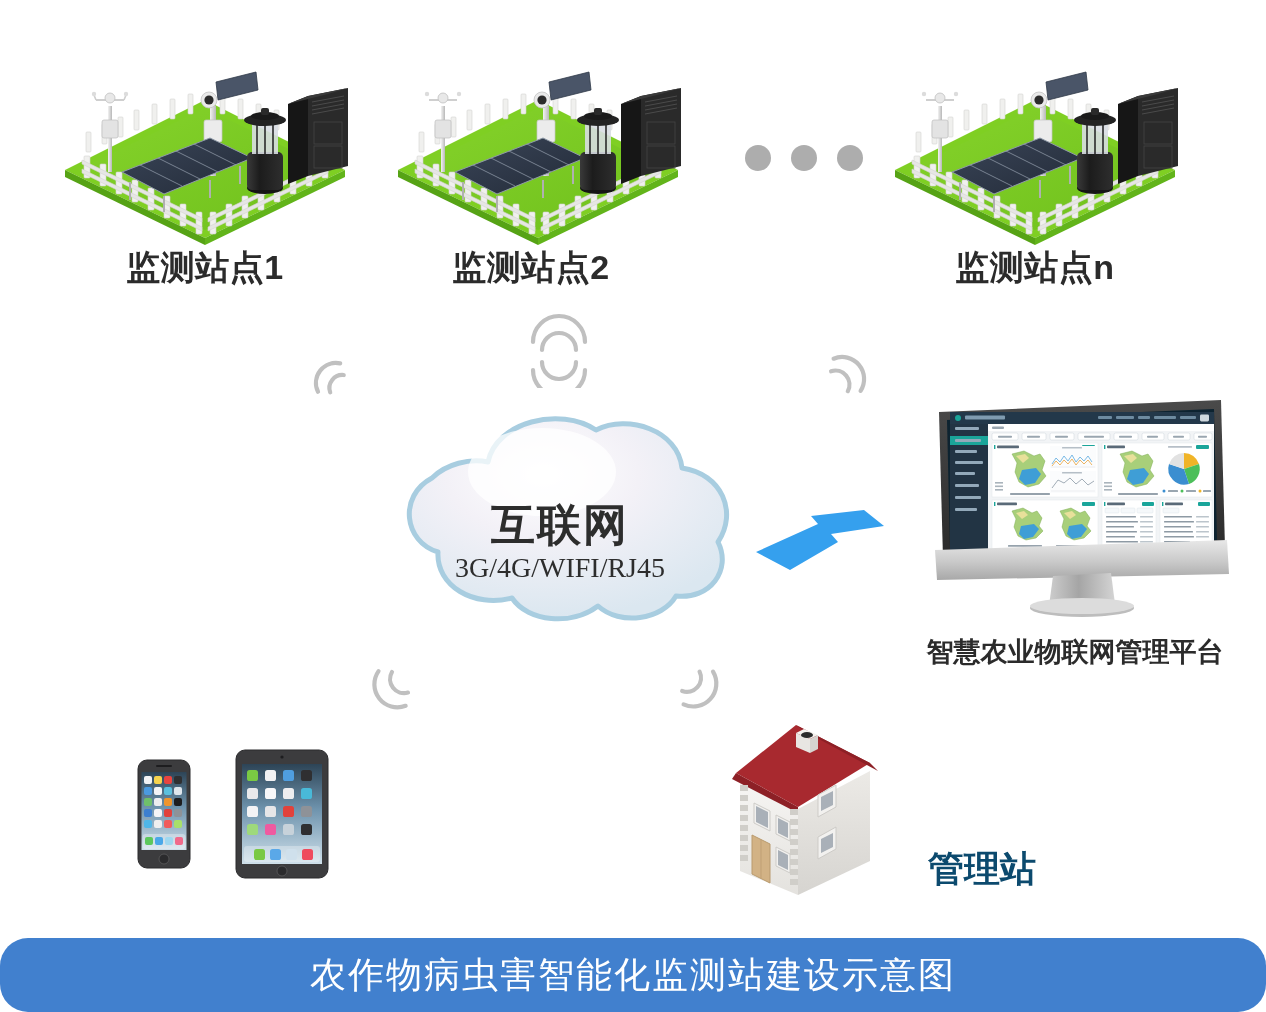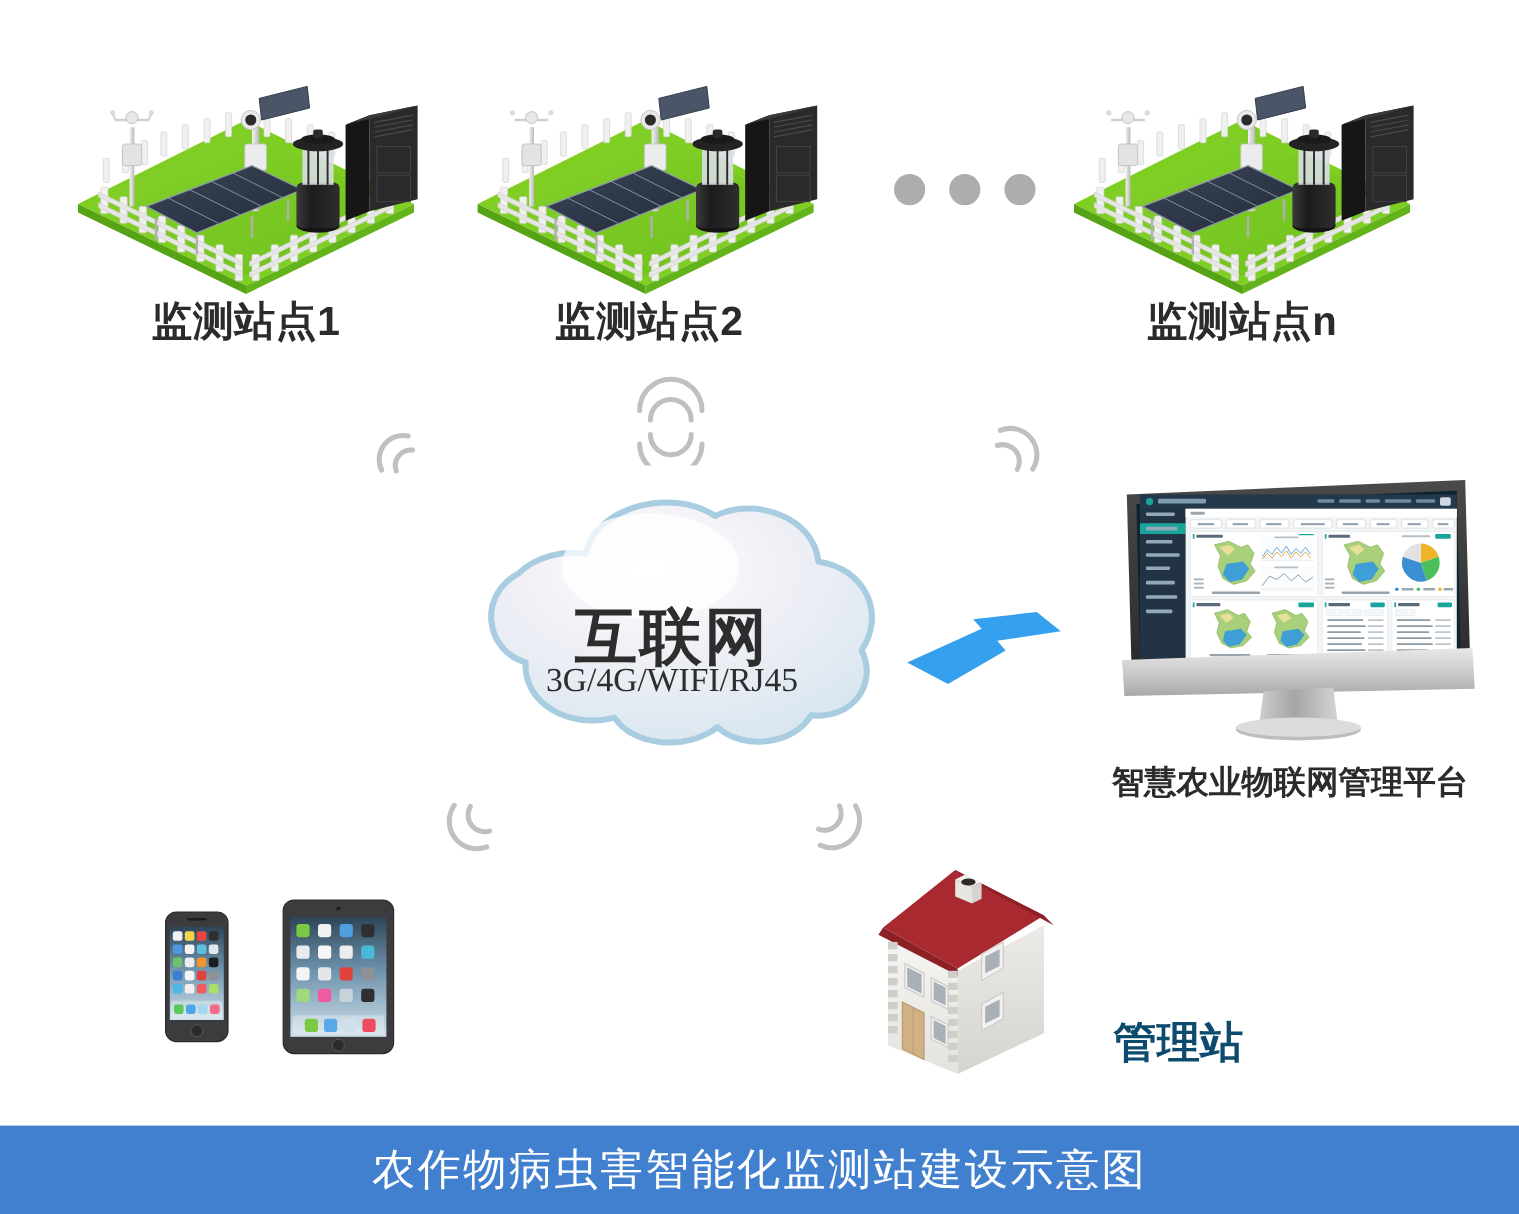--- a/index.html
+++ b/index.html
@@ -65,21 +65,21 @@
     height: 260px;
   }
   .cloud-text {
     position: absolute;
     width: 100%;
     text-align: center;
     color: #2d2d2d;
   }
   .cloud-title {
     top: 96px;
-    font-size: 52px;
+    font-size: 44px;
     font-weight: bold;
     letter-spacing: 2px;
   }
   .cloud-sub {
     top: 152px;
     font-size: 28px;
     font-family: "Liberation Serif", "DejaVu Serif", serif;
     letter-spacing: 0px;
   }
 
@@ -391,21 +391,21 @@
           <line x1="252" y1="42" x2="284" y2="36"></line>
             <line x1="252" y1="46" x2="284" y2="40"></line>
           <line x1="252" y1="50" x2="284" y2="44"></line>
             <line x1="252" y1="54" x2="284" y2="48"></line>
         </g>
         <rect x="254" y="62" width="28" height="22" fill="none" stroke="#444" stroke-width="0.8"></rect>
         <rect x="254" y="86" width="28" height="22" fill="none" stroke="#444" stroke-width="0.8"></rect>
       </g>
     </svg>
   </div>
-  <div class="station-label" style="left:396px; top:245px;">监测站点2</div>
+  <div class="station-label" style="left:386px; top:245px;">监测站点2</div>
 
   <div class="dots" style="left:745px; top:145px;">
     <span class="dot" style="background: rgb(173, 173, 173);"></span>
     <span class="dot" style="background: rgb(173, 173, 173);"></span>
     <span class="dot" style="background: rgb(173, 173, 173);"></span>
   </div>
 
   <div class="station" style="left:890px; top:60px;">
     <svg class="station-svg" viewBox="0 0 290 185">
       <g>
@@ -501,21 +501,21 @@
           <line x1="252" y1="42" x2="284" y2="36"></line>
             <line x1="252" y1="46" x2="284" y2="40"></line>
           <line x1="252" y1="50" x2="284" y2="44"></line>
             <line x1="252" y1="54" x2="284" y2="48"></line>
         </g>
         <rect x="254" y="62" width="28" height="22" fill="none" stroke="#444" stroke-width="0.8"></rect>
         <rect x="254" y="86" width="28" height="22" fill="none" stroke="#444" stroke-width="0.8"></rect>
       </g>
     </svg>
   </div>
-  <div class="station-label" style="left:890px; top:245px;font-family:Liberation Mono, monospace;">监测站点n</div>
+  <div class="station-label" style="left:890px; top:245px;">监测站点n</div>
 
   <div class="wifi" style="left:285px; top:335px;">
     <svg width="75" height="75" viewBox="0 0 75 75">
       <g transform="rotate(-52 37 37)" fill="none" stroke="#c0c0c0" stroke-width="4.2" stroke-linecap="round">
         <path d="M19 46 A 20 20 0 0 1 55 46"></path>
         <path d="M26 56 A 13 13 0 0 1 48 56"></path>
       </g>
     </svg>
   </div>
 
@@ -955,17 +955,17 @@
       <g>
         <polygon points="100,90 118,80 118,102 100,112" fill="#f2f1ef" stroke="#cdcbc7" stroke-width="1"></polygon>
         <polygon points="103,92 115,86 115,100 103,106" fill="#a9b0b8"></polygon>
         <polygon points="100,132 118,122 118,144 100,154" fill="#f2f1ef" stroke="#cdcbc7" stroke-width="1"></polygon>
         <polygon points="103,134 115,128 115,142 103,148" fill="#a9b0b8"></polygon>
       </g>
     </svg>
   </div>
   <div class="house-label">管理站</div>
 
-  <div class="banner" style="background: rgb(65, 128, 206);">
+  <div class="banner" style="background: rgb(65, 128, 206); border-radius: 28px;">
     <div class="banner-text">农作物病虫害智能化监测站建设示意图</div>
   </div>
 
 </div>
 
 </body></html>

